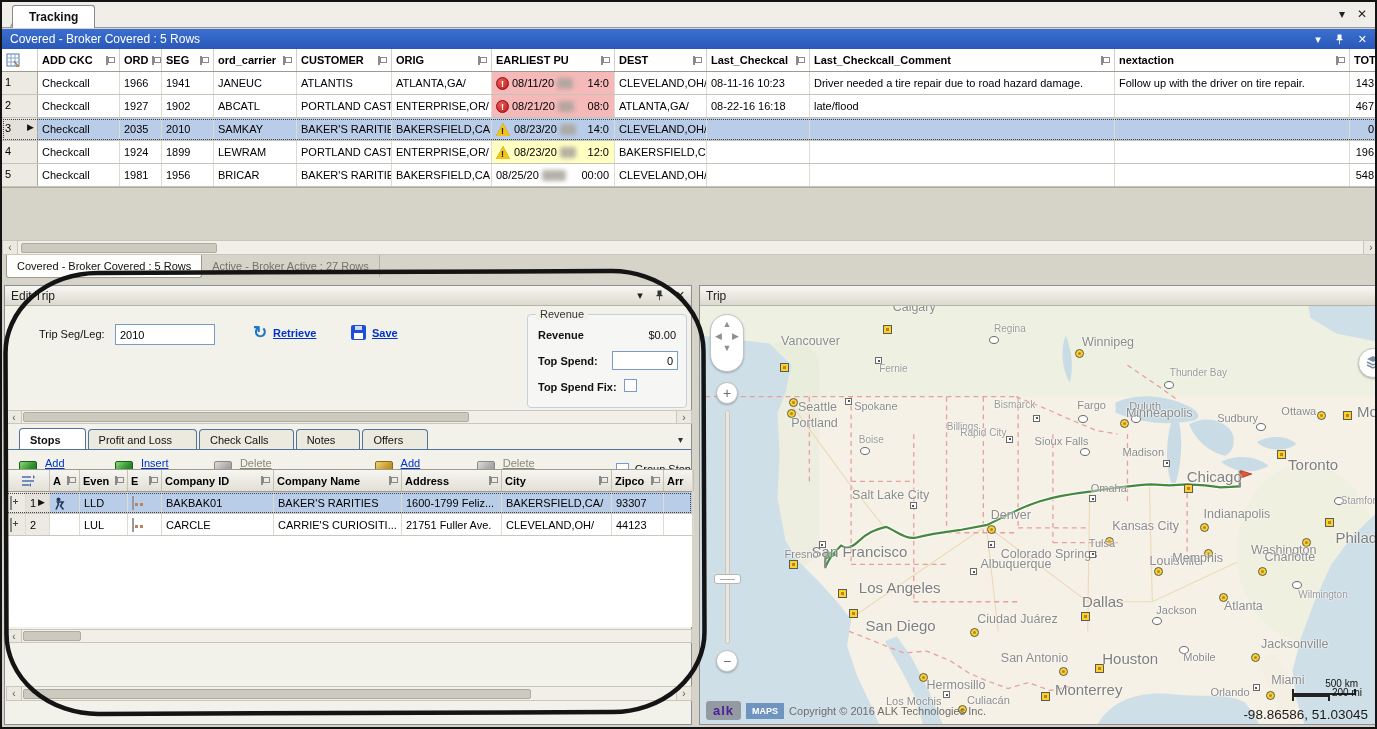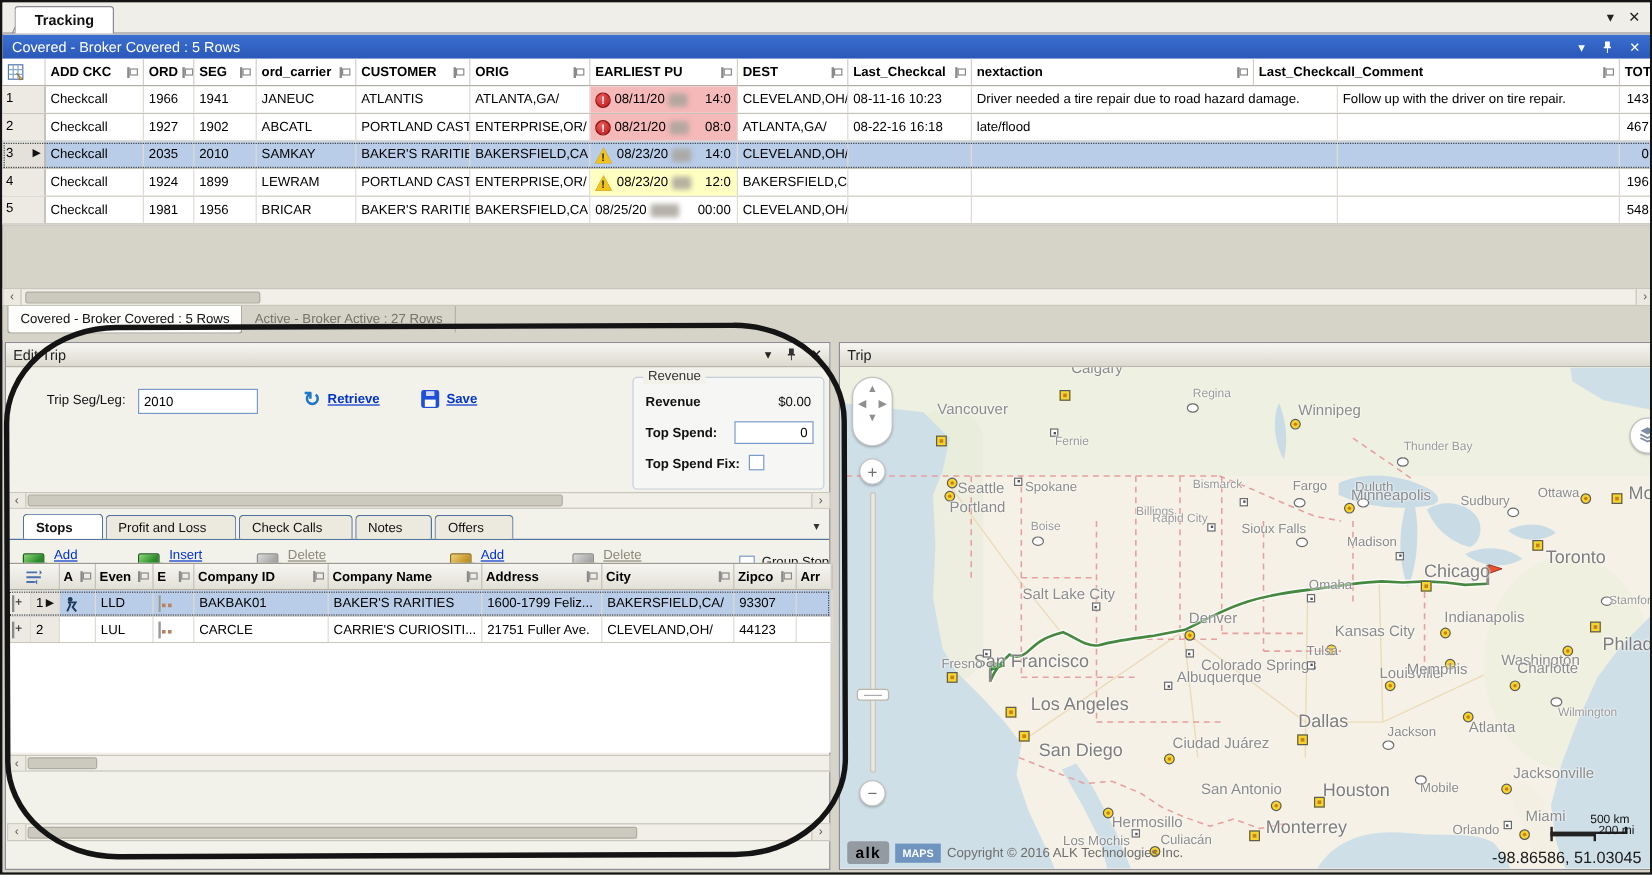--- a/index.html
+++ b/index.html
@@ -122,21 +122,21 @@
   .mk.ysq { width:9px; height:9px; background:#f6d42c; border:1.5px solid #5a5a5a; }
   .mk.ysq::after { content:""; position:absolute; left:2px; top:2px; width:3px; height:3px; background:#c77f18; }
   .mk.yc { width:9px; height:9px; border-radius:50%; background:#f6d42c; border:1.5px solid #5a5a5a; }
   .mk.yc::after { content:""; position:absolute; left:2px; top:2px; width:3px; height:3px; border-radius:50%; background:#c77f18; }
   .mk.sq { width:7px; height:7px; background:#fff; border:1.5px solid #6a6a6a; }
   .mk.sq::after { content:""; position:absolute; left:1.5px; top:1.5px; width:2px; height:2px; background:#555; }
   .mk.c { width:8px; height:8px; border-radius:50%; background:#fff; border:1.5px solid #6a6a6a; }
   .mctl { position:absolute; background:#fff; border:1px solid #c3c3c3; box-shadow:0 1px 2px rgba(0,0,0,.25); color:#8f8f8f; text-align:center; }
   .mcirc { border-radius:50%; width:22px; height:22px; font-size:14px; line-height:20px; color:#6f6f6f; }
   .attr { position:absolute; left:6px; bottom:4px; display:flex; align-items:center; gap:5px; }
-  .alkbox { background:#949aa2; color:#000000; font-size:13px; font-weight:bold; padding:2px 7px; border-radius:3px; letter-spacing:1px; }
+  .alkbox { background:#949aa2; color:#4c1d95; font-size:13px; font-weight:bold; padding:2px 7px; border-radius:3px; letter-spacing:1px; }
   .mapsbox { background:#6f94c0; color:#fff; font-size:9px; font-weight:bold; padding:3px 6px; }
   .copy { font-size:11px; color:#6d6d6d; }
   .coords { position:absolute; right:8px; bottom:2px; font-size:13.5px; color:#1a1a1a; }
   .scalebox { position:absolute; right:14px; bottom:26px; width:70px; }
   .skm { text-align:right; font-size:10px; color:#111; padding-right:4px; }
   .skmline { height:6px; border:2px solid #222; border-top:none; width:64px; }
   .smiline { height:6px; border:2px solid #222; border-bottom:none; width:38px; margin-top:0px; }
   .smi { font-size:10px; color:#111; margin-left:40px; margin-top:-14px; }
 
   .annot { position:absolute; left:0; top:0; width:1377px; height:729px; pointer-events:none; z-index:50; }
@@ -204,26 +204,26 @@
           <span class="pin"></span>
         </div>
       <div class="hc w8">
           <span>DEST</span>
           <span class="pin"></span>
         </div>
       <div class="hc w9">
           <span>Last_Checkcal</span>
           <span class="pin"></span>
         </div>
+      <div class="hc w10">
+          <span>Last_Checkcall_Comment</span>
+          <span class="pin"></span>
+        </div>
       <div class="hc w11">
           <span>nextaction</span>
-          <span class="pin"></span>
-        </div>
-      <div class="hc w10">
-          <span>Last_Checkcall_Comment</span>
           <span class="pin"></span>
         </div>
       <div class="hc w12">
           <span>TOT</span>
         </div>
     </div>
 
     <div class="trow">
       <div class="rh w0">
           <span>1</span>

